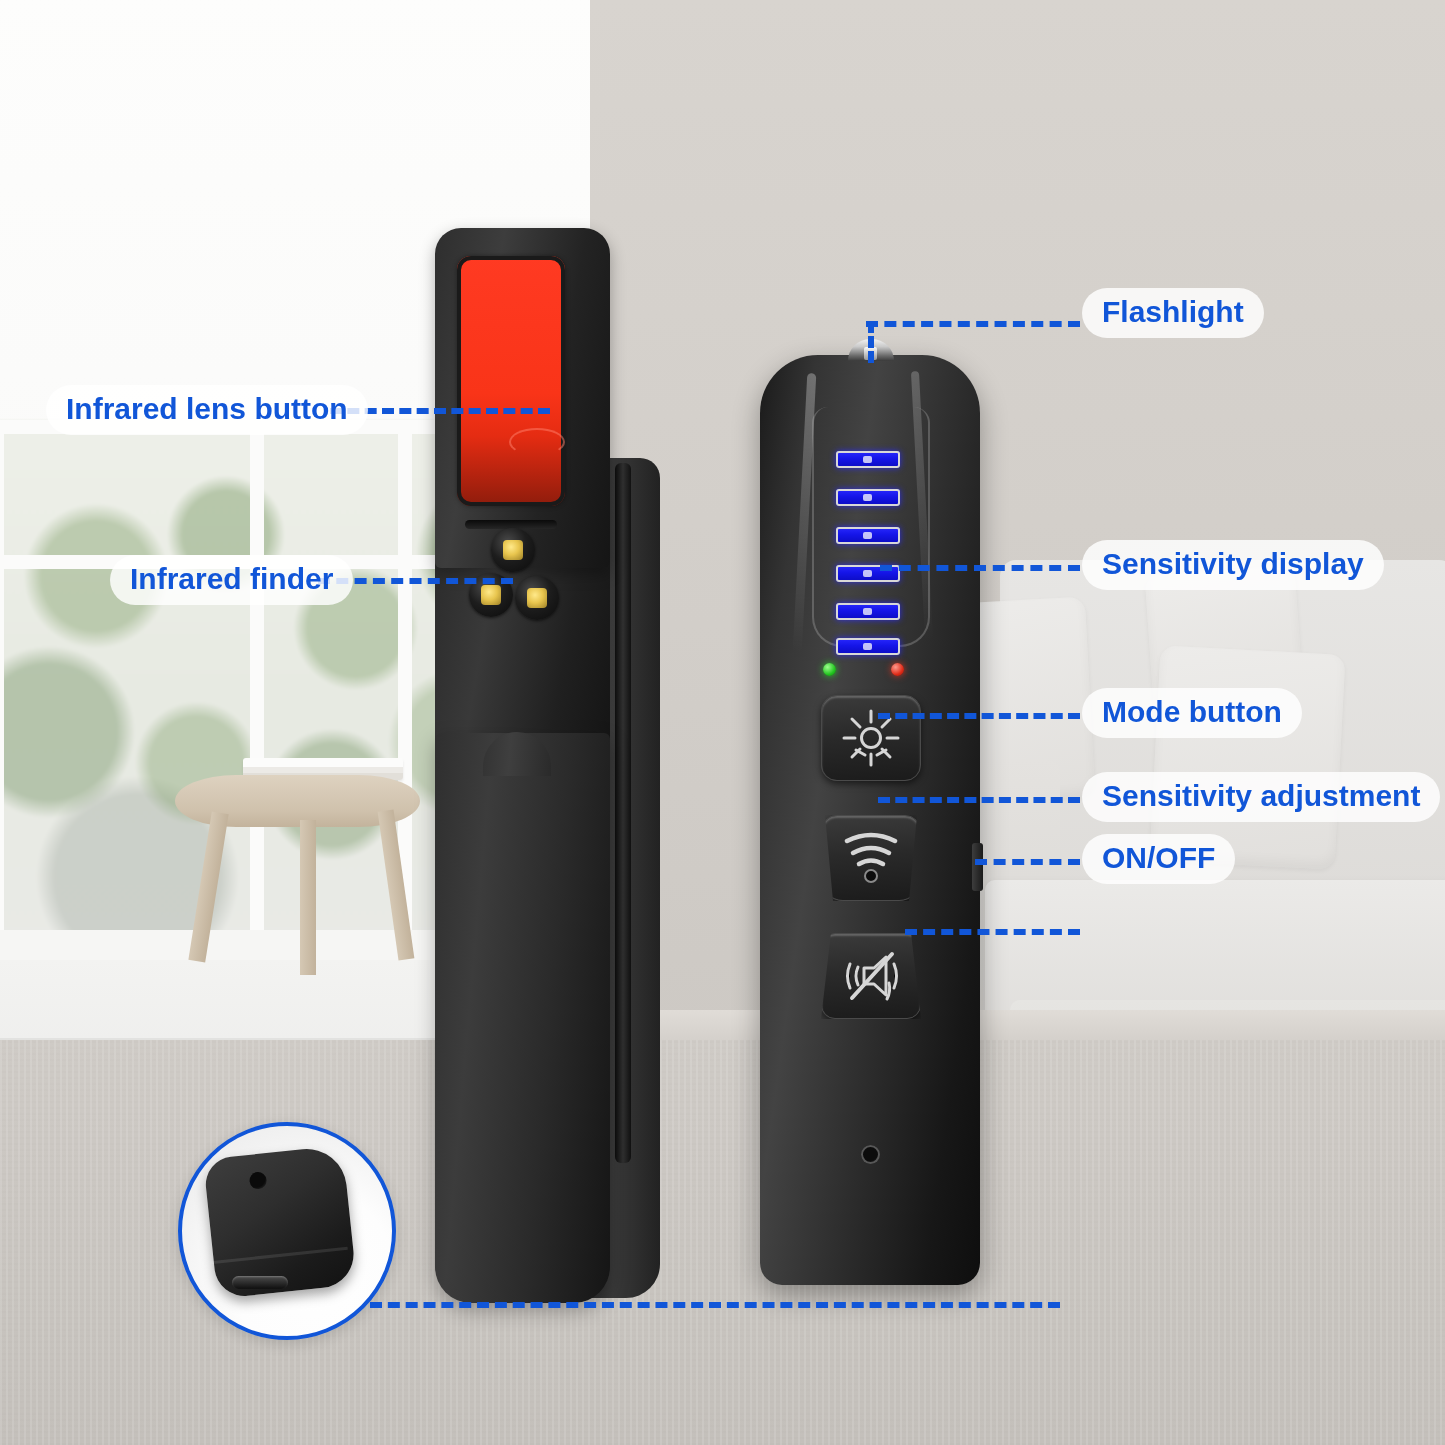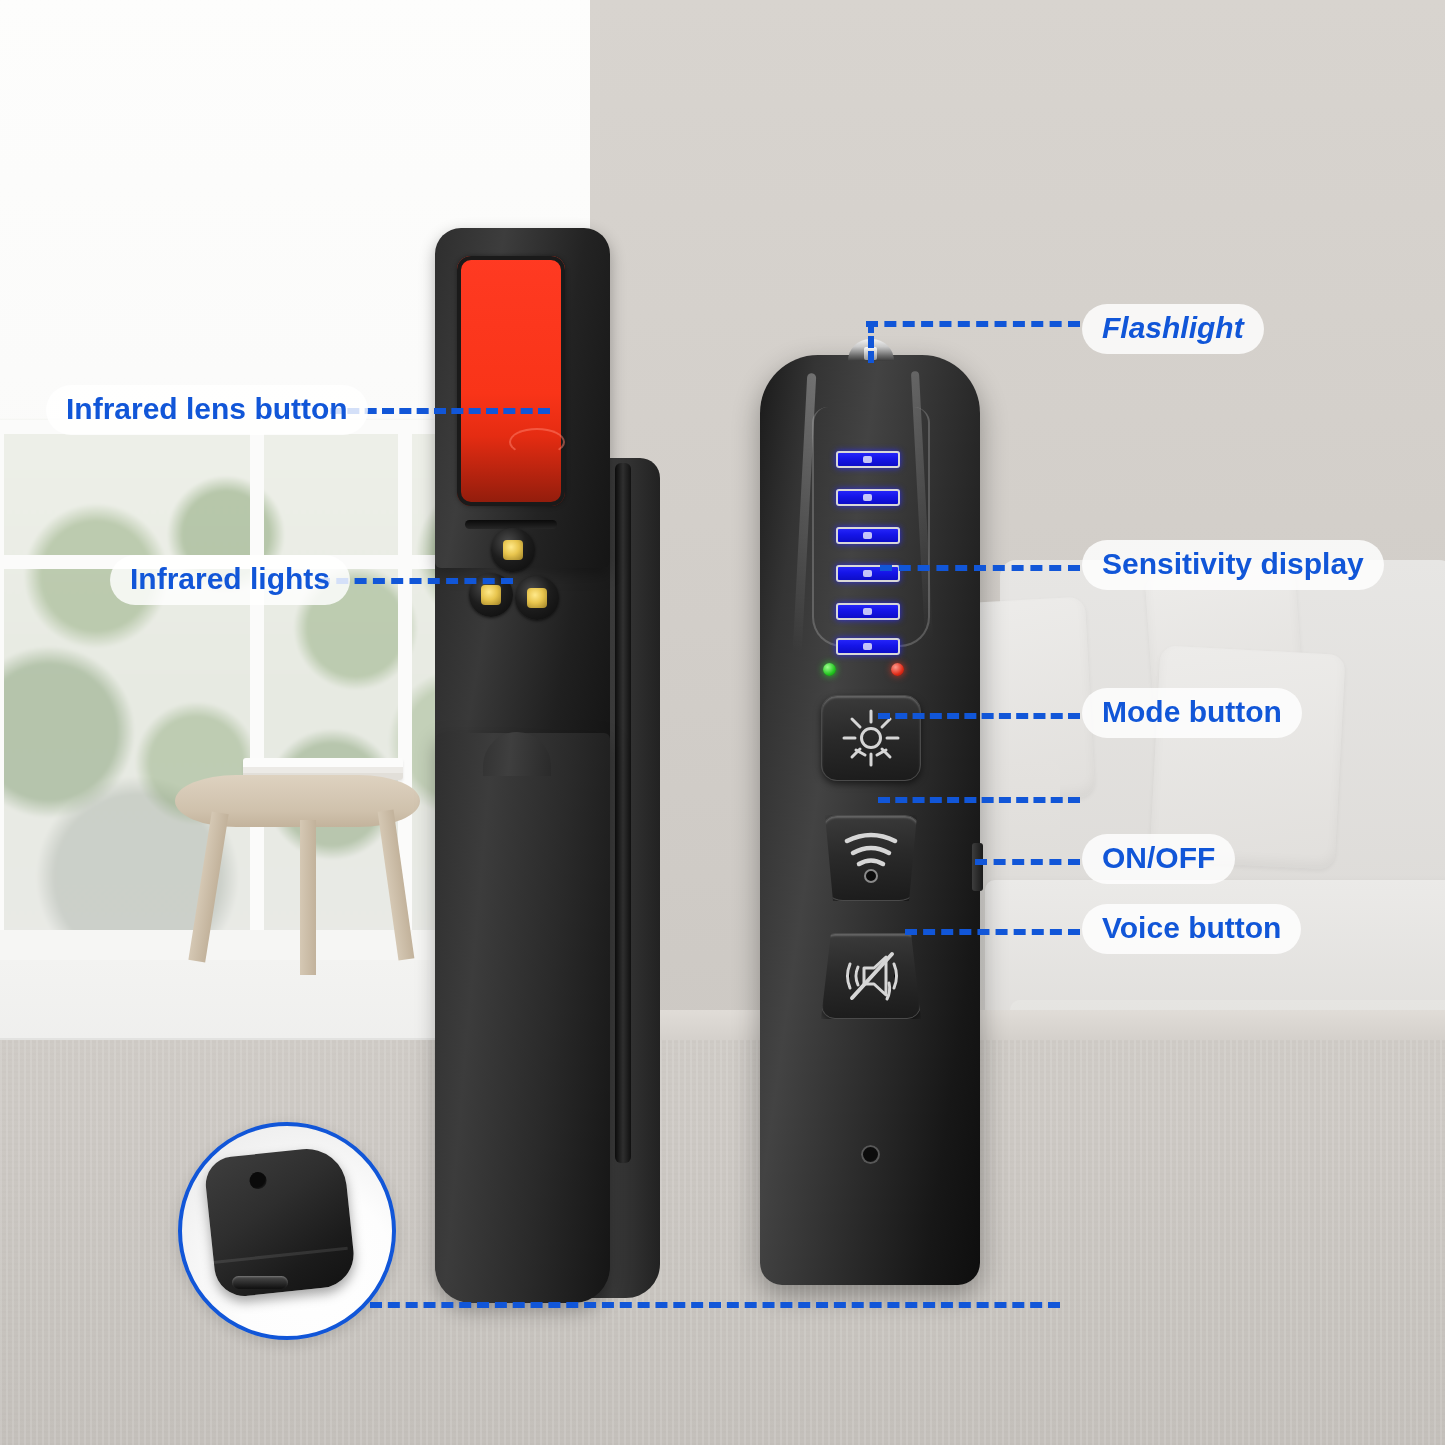--- a/index.html
+++ b/index.html
@@ -324,20 +324,20 @@
   <div class="dash-h" style="left:866px; top:321px; width:214px;"></div>
 
   <div class="dash-h" style="left:880px; top:565px; width:200px;"></div>
   <div class="dash-h" style="left:878px; top:713px; width:202px;"></div>
   <div class="dash-h" style="left:878px; top:797px; width:202px;"></div>
   <div class="dash-h" style="left:975px; top:859px; width:105px;"></div>
   <div class="dash-h" style="left:905px; top:929px; width:175px;"></div>
   <div class="dash-h" style="left:370px; top:1302px; width:690px;"></div>
 
   <div class="label" style="left:46px;  top:385px;">Infrared lens button</div>
-  <div class="label" style="left:110px; top:555px;">Infrared lights</div>
-  <div class="label" style="left:1082px;top:304px;font-style:italic;">Flashlight</div>
+  <div class="label" style="left:110px; top:555px;">Infrared finder</div>
+  <div class="label" style="left:1082px;top:288px;">Flashlight</div>
   <div class="label" style="left:1082px;top:688px;">Mode button</div>
   <div class="label" style="left:1082px;top:540px;">Sensitivity display</div>
+  <div class="label" style="left:1082px;top:772px;">Sensitivity adjustment</div>
   <div class="label" style="left:1082px;top:834px;">ON/OFF</div>
-  <div class="label" style="left:1082px;top:904px;">Voice button</div>
 
 </div>
 
 </body></html>

